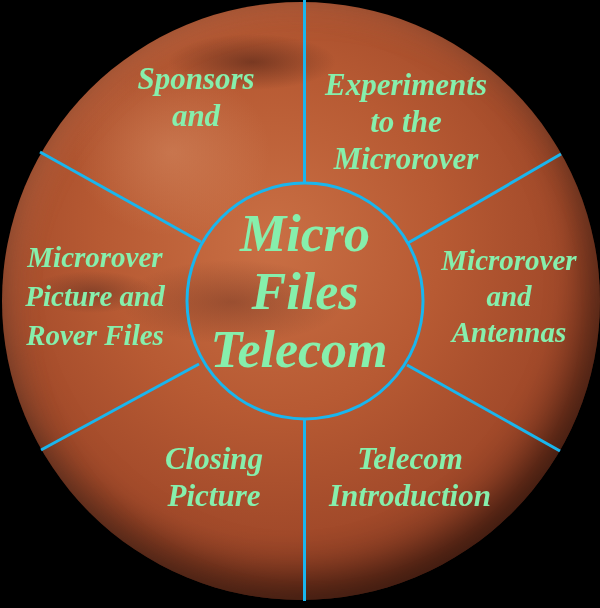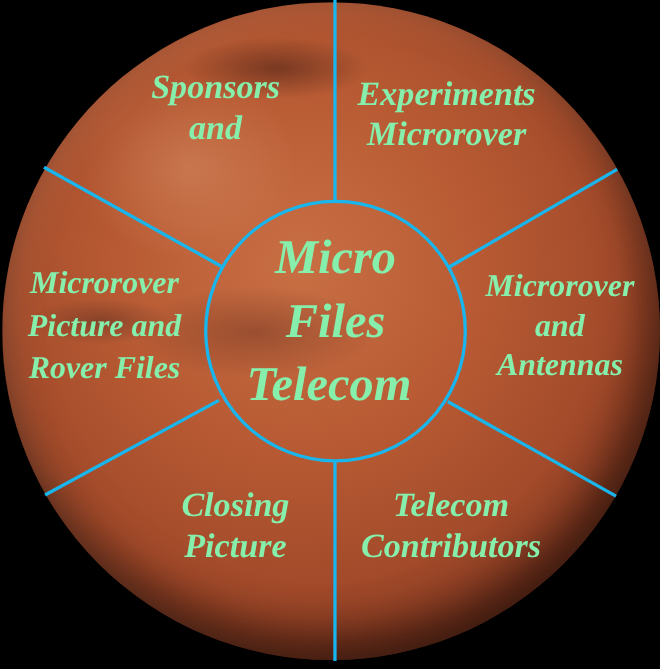--- a/index.html
+++ b/index.html
@@ -44,21 +44,21 @@
       font-family: "Liberation Serif", "DejaVu Serif", serif;
       font-weight: bold;
       font-style: italic;
       text-align: center;
       line-height: 1.0;
       white-space: nowrap;
       cursor: pointer;
     }
     .label span { display: block; }
     .seg-label { font-size: 31px; line-height: 37px; }
-    .center-label { font-size: 44px; line-height: 58px; }
+    .center-label { font-size: 52px; line-height: 58px; }
   </style>
 </head>
 <body>
 
 <div id="stage">
   <div id="planet"></div>
 
   <svg id="overlay" width="600" height="608" viewBox="0 0 600 608">
     <g stroke="#19b6ee" stroke-width="3" fill="none" stroke-linecap="butt">
       <circle cx="305" cy="301" r="118"></circle>
@@ -77,32 +77,33 @@
     <span style="margin-left:-12px;">Telecom</span>
   </div>
 
   <div class="label seg-label" style="left:96px; top:60px; width:200px;">
     <span>Sponsors</span>
     <span>and</span>
   </div>
 
   <div class="label seg-label" style="left:306px; top:66px; width:200px;">
     <span>Experiments</span>
+    <span>to the</span>
     <span>Microrover</span>
   </div>
 
   <div class="label seg-label" style="left:420px; top:242px; width:178px; font-size:29px; line-height:36px;">
     <span>Microrover</span>
     <span>and</span>
     <span>Antennas</span>
   </div>
 
   <div class="label seg-label" style="left:310px; top:440px; width:200px;">
     <span>Telecom</span>
-    <span>Contributors</span>
+    <span>Introduction</span>
   </div>
 
   <div class="label seg-label" style="left:114px; top:440px; width:200px;">
     <span>Closing</span>
     <span>Picture</span>
   </div>
 
   <div class="label seg-label" style="left:2px; top:238px; width:186px; font-size:29px; line-height:39px;">
     <span>Microrover</span>
     <span>Picture and</span>

